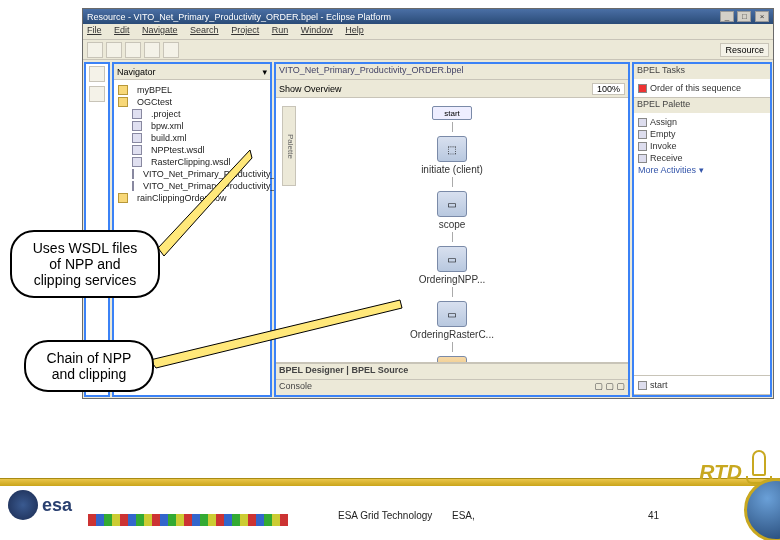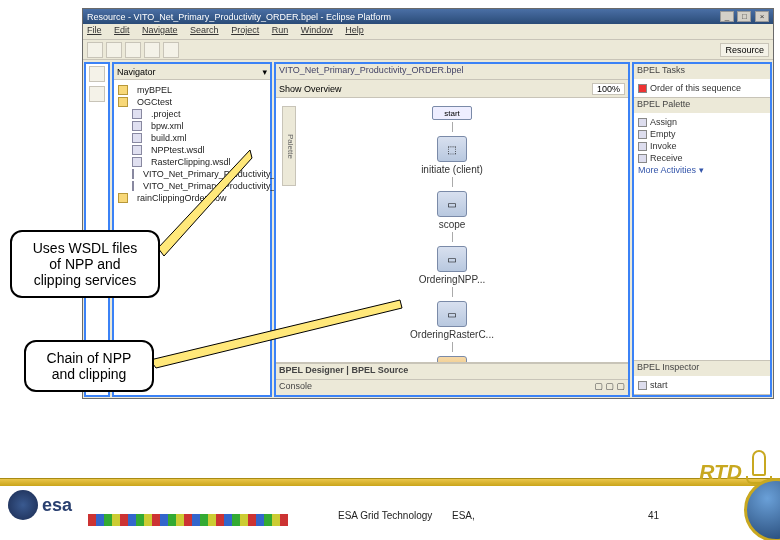--- a/index.html
+++ b/index.html
@@ -40,21 +40,21 @@
   .arrow{ width:1px; height:10px; background:#aaa; margin:0 auto;}
   .tabsbot{ height:16px; background:#ece9d8; font-size:9px; padding:1px 3px; color:#444; border-top:1px solid #c8c4b8;font-weight:bold;}
   .console{ height:16px; background:#ece9d8; font-size:9px; padding:1px 3px; color:#444; border-top:1px solid #c8c4b8; display:flex; justify-content:space-between;}
   .col-right{ width:140px; }
   .rsec{ border-bottom:1px solid #c8c4b8;}
   .rsec .hdr{ height:15px; background:#ece9d8; font-size:9px; padding:1px 3px; color:#444;}
   .rsec .body2{ padding:3px 4px; font-size:9px; color:#333;}
   .rsec .item2{ display:flex; align-items:center; gap:3px; padding:1px 0;}
   .ri{ width:9px; height:9px; border:1px solid #888; background:#dde;}
   
-  .callout{ position:absolute; background:#fff; border:2px solid #000; border-radius:12px; padding:8px 0; text-align:center; font-family:"Times New Roman",serif; font-size:14px; line-height:1.15; color:#000;}
+  .callout{ position:absolute; background:#fff; border:2px solid #000; border-radius:24px; padding:8px 0; text-align:center; font-family:"Times New Roman",serif; font-size:14px; line-height:1.15; color:#000;}
   .call1{ left:10px; top:230px; width:150px;}
   .call2{ left:24px; top:340px; width:130px;}
   svg.ptr{ position:absolute; overflow:visible; }
   
   .footerbar{ position:absolute; left:0; top:478px; width:780px; height:8px; background:linear-gradient(#eac54a,#caa51a); border-top:1px solid #a88b14;}
   .esa-logo{ position:absolute; left:8px; top:490px; display:flex; align-items:center; gap:4px;}
   .esa-logo .circ{ width:30px; height:30px; border-radius:50%; background:radial-gradient(#3a5a90,#1a2a50);} 
   .esa-logo .txt{ font-size:18px; font-weight:bold; color:#2a4070; font-family:Arial;}
   .flags{ position:absolute; left:88px; top:514px; width:200px; height:12px; background:repeating-linear-gradient(90deg,#c33 0 8px,#36c 8px 16px,#3a3 16px 24px,#cc3 24px 32px);}
   .ftxt{ position:absolute; top:510px; font-size:10px; color:#222;margin-left:28px;}
@@ -246,21 +246,20 @@
                 <span>Invoke</span>
               </div>
             <div class="item2">
                 <span class="ri"></span>
                 <span>Receive</span>
               </div>
             <div class="item2" style="color:#35a"><span>More Activities</span> ▾</div>
           </div>
         </div>
         <div class="rsec">
-          <div class="hdr">BPEL Inspector</div>
           <div class="body2">
               <div class="item2">
                 <span class="ri"></span>
                 <span>start</span>
               </div>
             </div>
         </div>
       </div>
     </div>
   </div>

